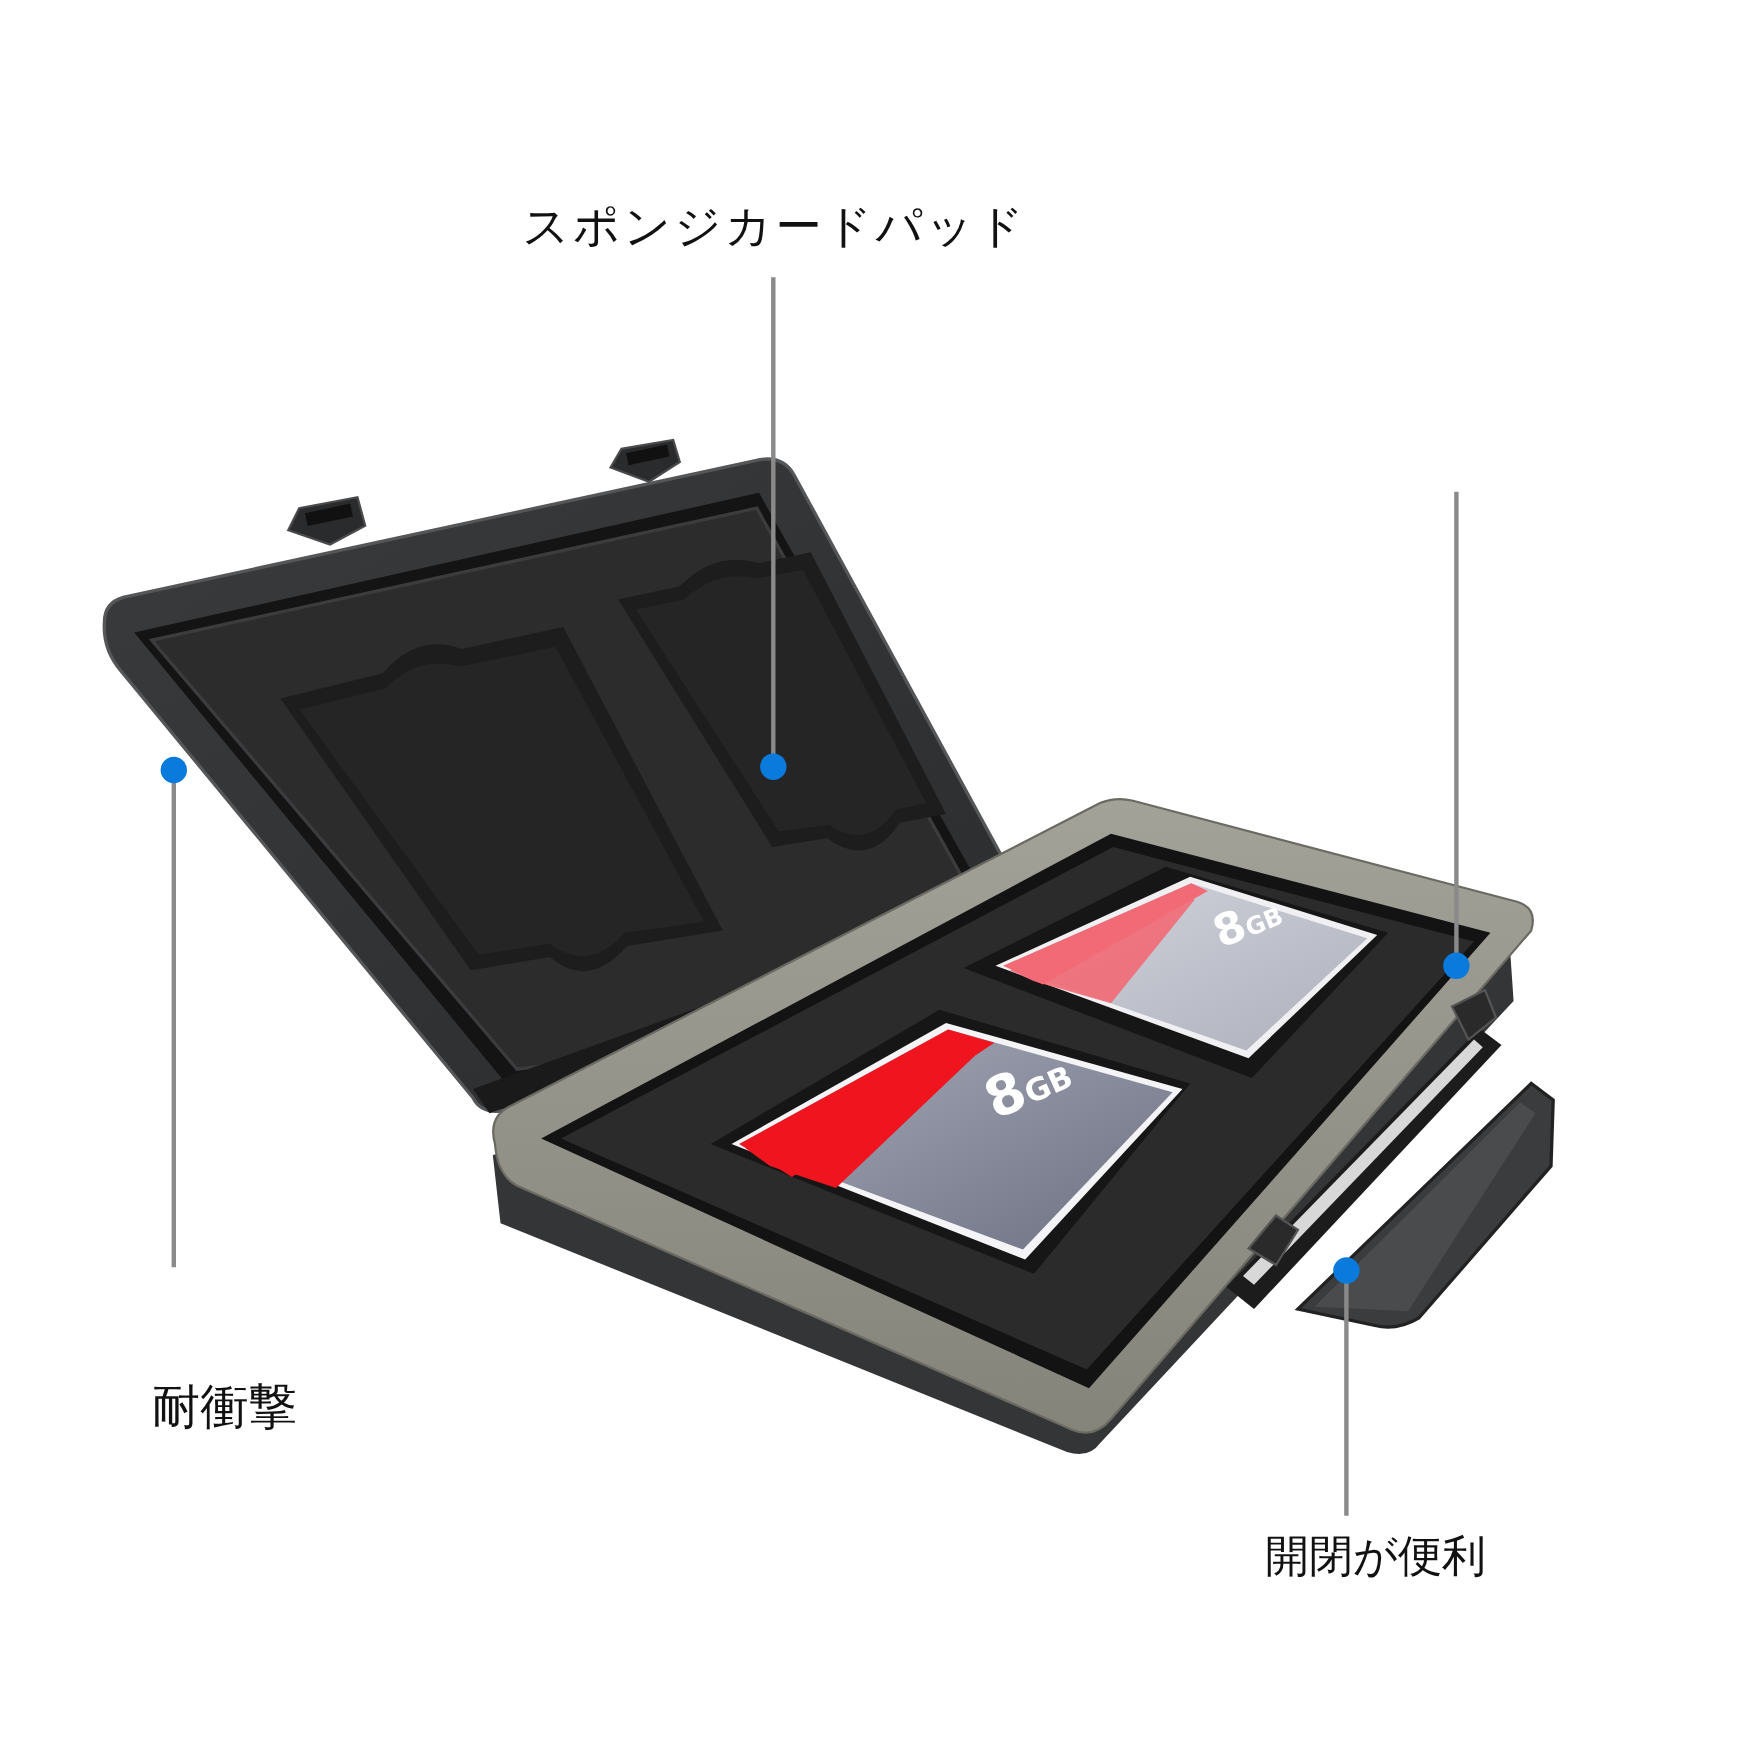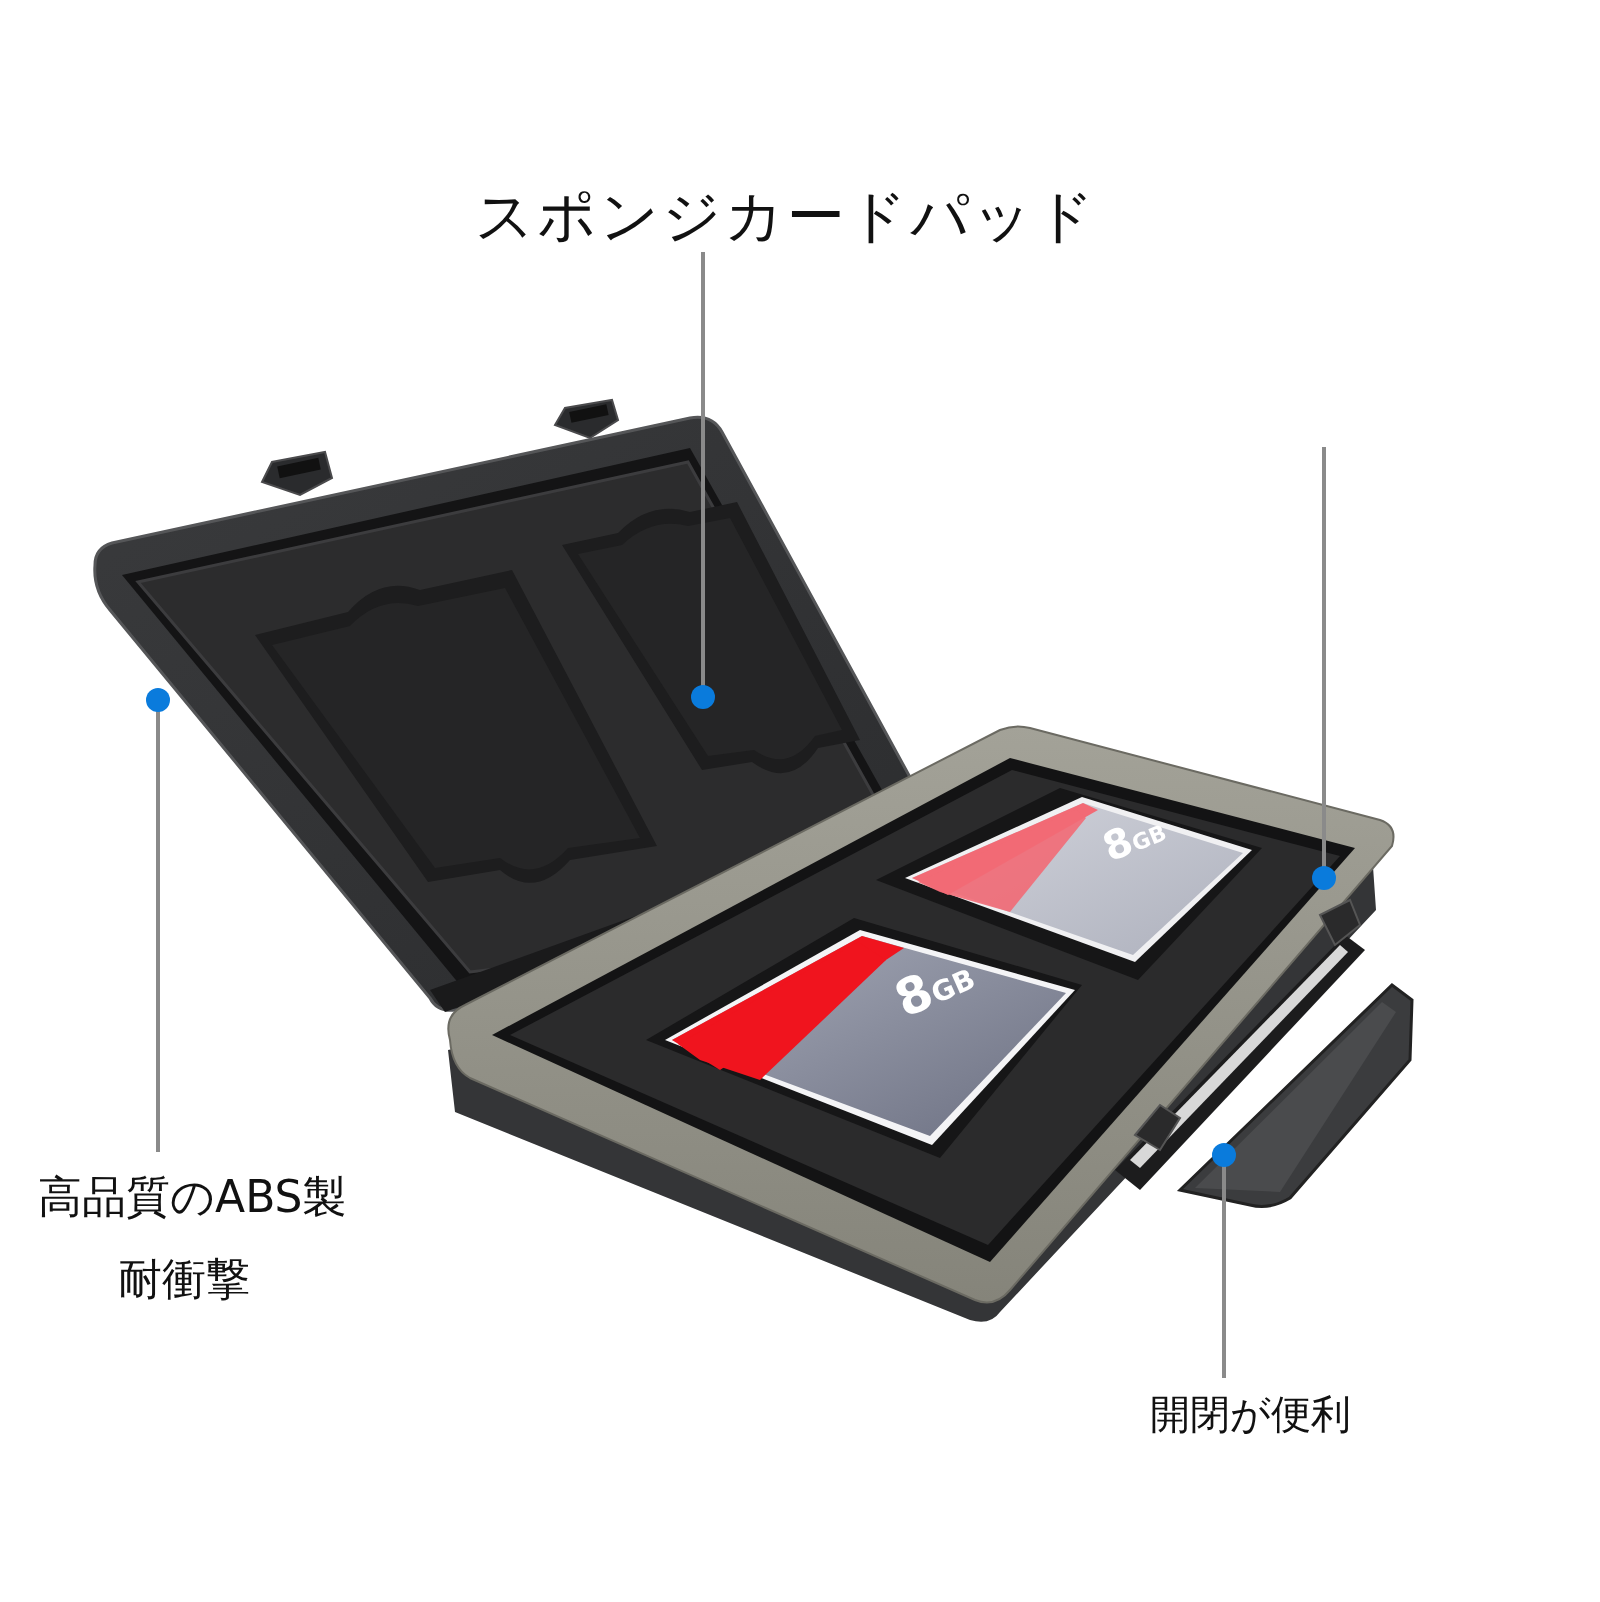--- a/index.html
+++ b/index.html
@@ -1,24 +1,24 @@
 <!DOCTYPE html>
 <html><head>
   <meta charset="utf-8">
   <style>
     html, body { margin: 0; padding: 0; background: #ffffff; }
     body { width: 1600px; height: 1602px; position: relative; overflow: hidden;
            font-family: "DejaVu Sans", "Liberation Sans", sans-serif; }
     #scene { position: absolute; left: 0; top: 0; width: 1600px; height: 1602px; }
     .label { position: absolute; color: #111111; font-weight: normal; white-space: nowrap;
              font-family: "DejaVu Sans", "Liberation Sans", sans-serif; }
-    #label-sponge { left: 475px; top: 178px; font-size: 58px; letter-spacing: 3px; }
+    #label-sponge { left: 475px; top: 178px; font-size: 42px; letter-spacing: 3px; }
     #label-silicone { left: 790px; top: 383px; font-size: 46px; letter-spacing: 1px; }
     #label-abs-1 { left: 38px; top: 1168px; font-size: 44px; }
-    #label-abs-2 { left: 118px; top: 1250px; font-size: 44px; }
+    #label-abs-2 { left: 138px; top: 1250px; font-size: 44px; }
     #label-open { left: 1150px; top: 1387px; font-size: 40px; }
   </style>
 </head>
 <body>
 
 <div id="scene">
   <svg width="1600" height="1602" viewBox="0 0 1600 1602" xmlns="http://www.w3.org/2000/svg">
     <defs>
       <linearGradient id="gCardFront" x1="0" y1="0" x2="1" y2="1">
         <stop offset="0" stop-color="#a7abb9"></stop>
@@ -119,16 +119,15 @@
       <circle cx="158" cy="700" r="12" fill="#0a7bdc"></circle>
     </g>
     <g>
       <line x1="1224" y1="1155" x2="1224" y2="1378" stroke="#8a8a8a" stroke-width="4"></line>
       <circle cx="1224" cy="1155" r="12" fill="#0a7bdc"></circle>
     </g>
   </svg>
 
   
   <div id="label-sponge" class="label">スポンジカードパッド</div>
-  <div id="label-abs-1" class="label">高品質のABS製</div>
   <div id="label-abs-2" class="label">耐衝撃</div>
   <div id="label-open" class="label">開閉が便利</div>
 </div>
 
 </body></html>

